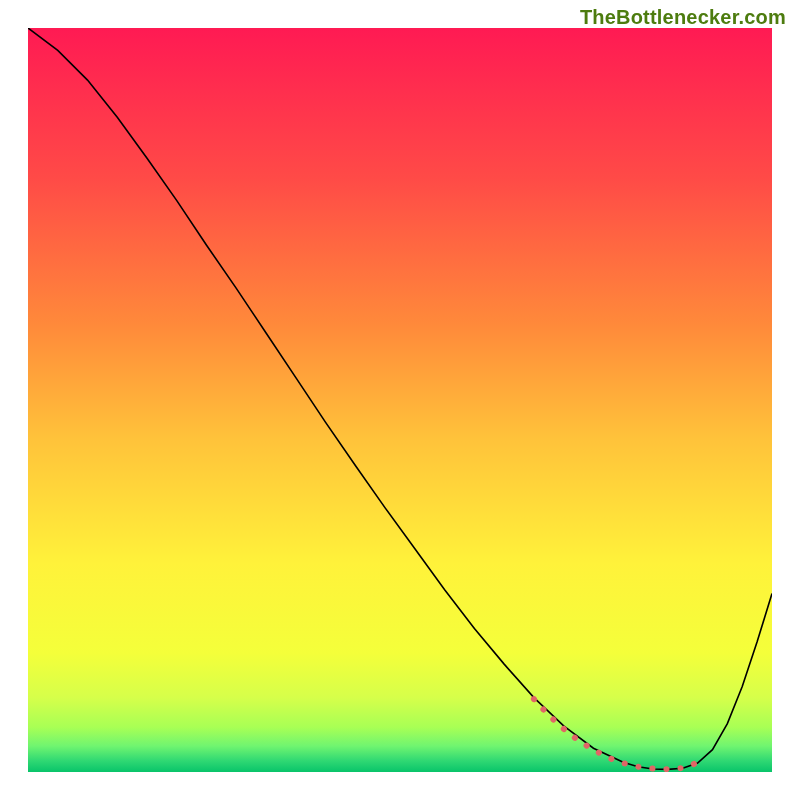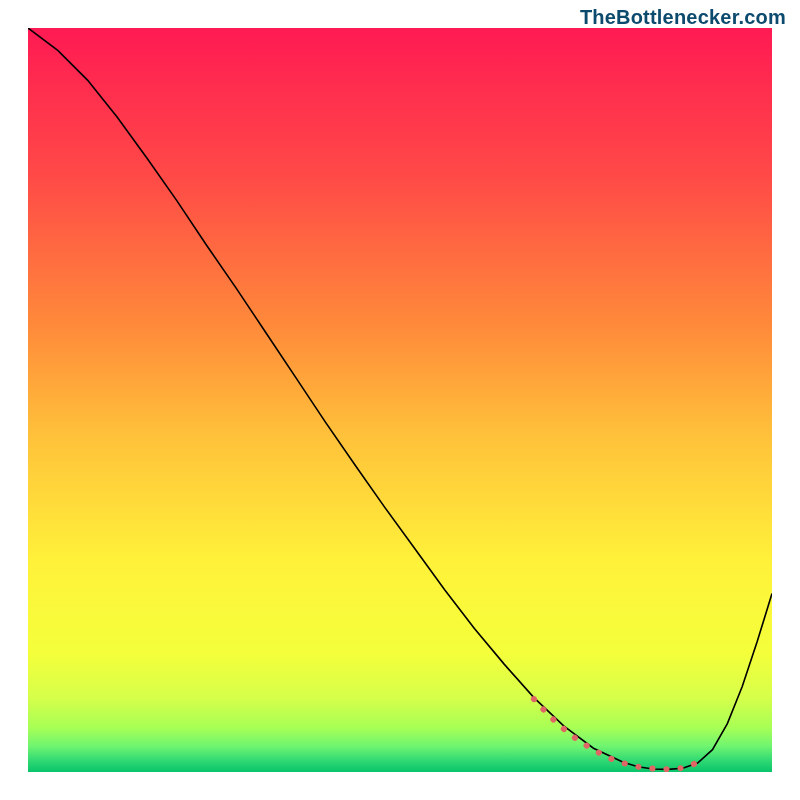--- a/index.html
+++ b/index.html
@@ -10,21 +10,21 @@
     position: relative;
     background: #fff;
     font-family: Arial, Helvetica, sans-serif;
   }
   .attribution {
     position: absolute;
     top: 6px;
     right: 14px;
     font-size: 20px;
     font-weight: bold;
-    color: #0c4a6e;
+    color: #4d7c0f;
     letter-spacing: 0.2px;
   }
   .plot-area {
     position: absolute;
     left: 28px;
     top: 28px;
     width: 744px;
     height: 744px;
   }
   .plot-area svg {

